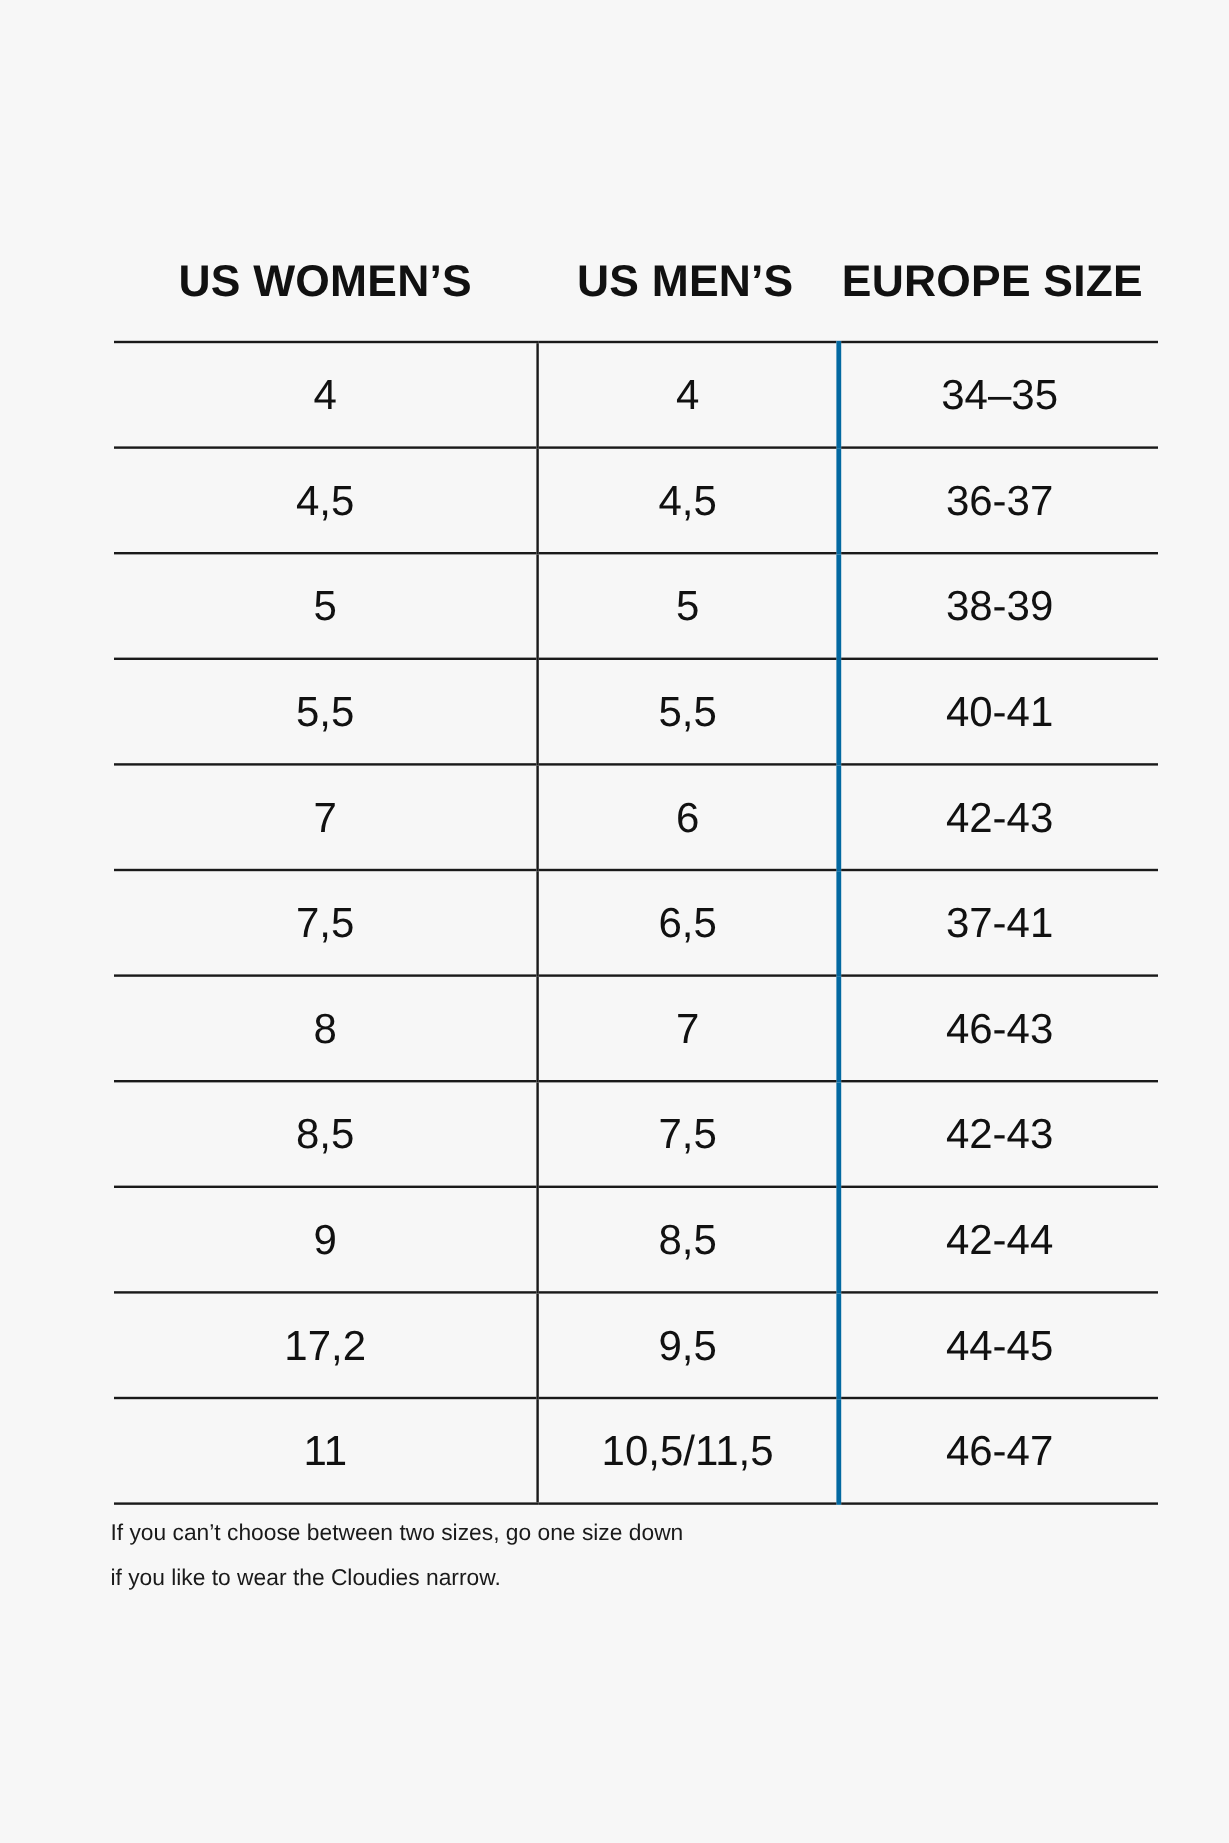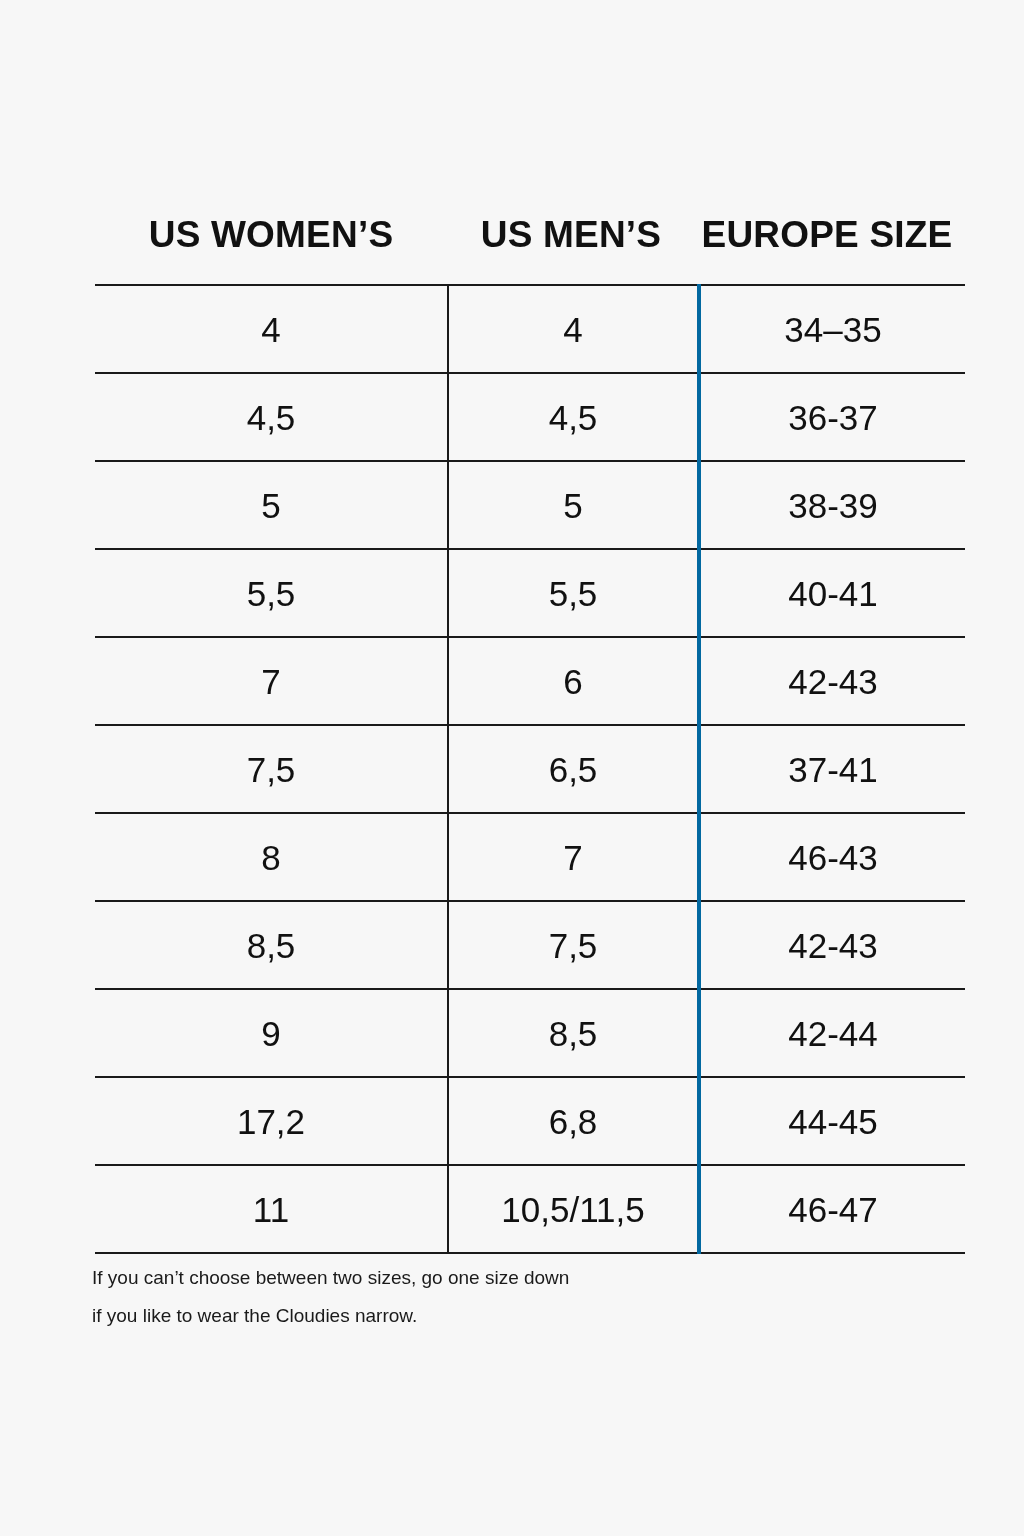--- a/index.html
+++ b/index.html
@@ -139,21 +139,21 @@
           <td class="col-men">7,5</td>
           <td class="col-eu">42-43</td>
         </tr>
         <tr>
           <td class="col-women">9</td>
           <td class="col-men">8,5</td>
           <td class="col-eu">42-44</td>
         </tr>
         <tr>
           <td class="col-women">17,2</td>
-          <td class="col-men">6,8</td>
+          <td class="col-men">9,5</td>
           <td class="col-eu">44-45</td>
         </tr>
         <tr>
           <td class="col-women">11</td>
           <td class="col-men">10,5/11,5</td>
           <td class="col-eu">46-47</td>
         </tr>
       </tbody>
   </table>
 

